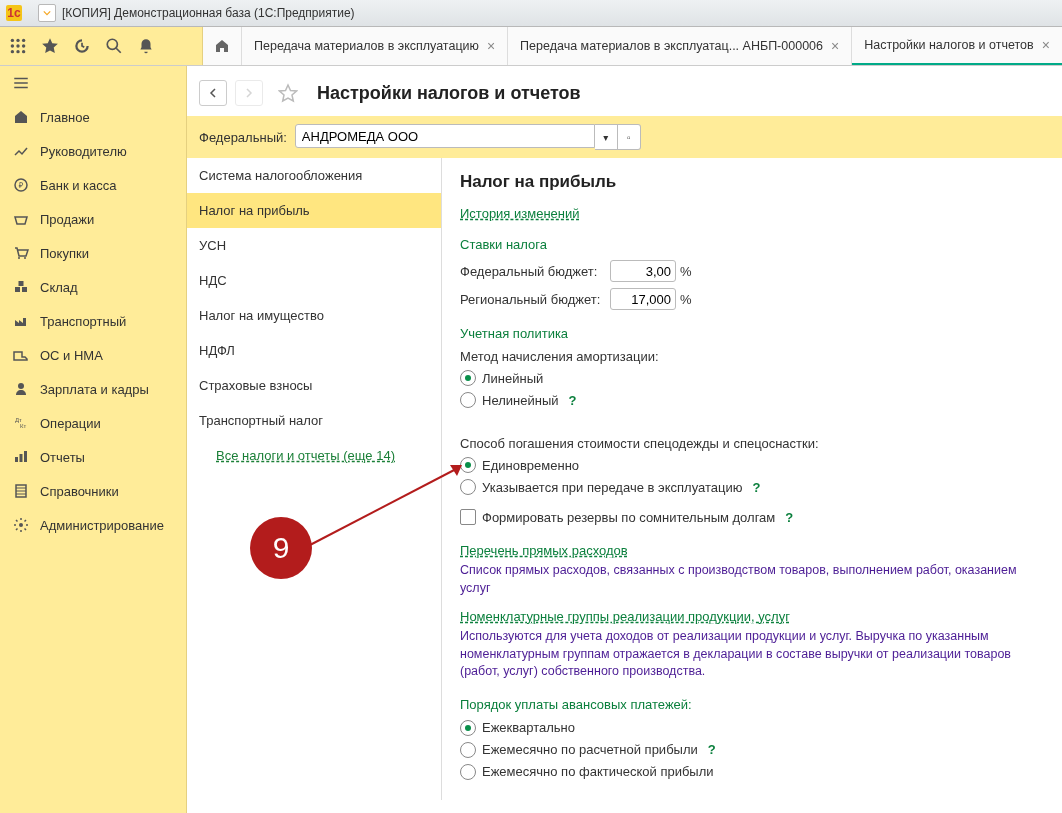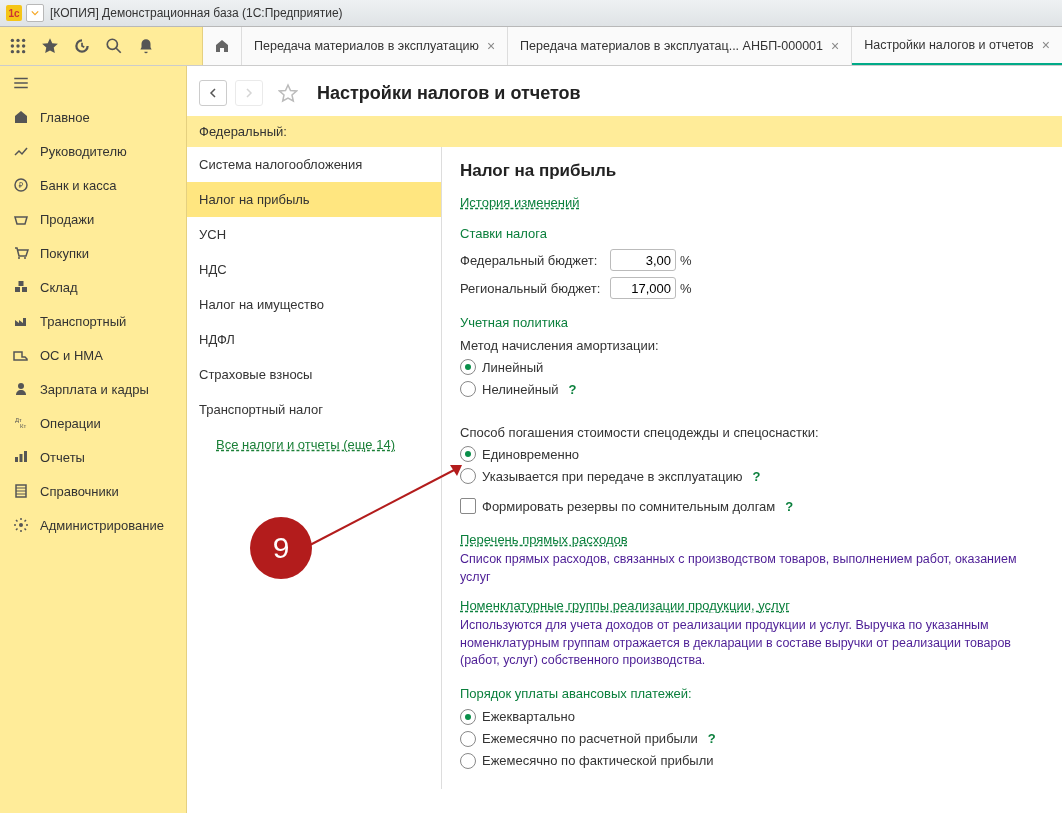--- a/index.html
+++ b/index.html
@@ -1,18 +1,18 @@
 <!DOCTYPE html>
 <html><head>
 <meta charset="utf-8">
 <style>
 html,body{margin:0;padding:0;font-family:Arial,sans-serif;font-size:13px;color:#333;background:#e8e8e8;}
 .window{width:1062px;height:813px;background:#fafafa;box-shadow:0 0 4px rgba(0,0,0,.3);position:relative;overflow:hidden;}
 .titlebar{height:26px;background:linear-gradient(to bottom,#eef1f3,#dfe3e6);border-bottom:1px solid #b8b8b8;display:flex;align-items:center;padding:0 6px;font-size:12px;color:#333;}
-.tb-logo{width:16px;height:16px;background:#f5c518;border-radius:2px;margin-right:4px;display:flex;align-items:center;justify-content:center;font-size:10px;font-weight:bold;color:#c33;}
+.tb-logo{width:16px;height:16px;background:#f5c518;border-radius:2px;margin-right:16px;display:flex;align-items:center;justify-content:center;font-size:12px;font-weight:bold;color:#c33;}
 .tb-arrow{width:16px;height:16px;border:1px solid #b8b8b8;border-radius:2px;margin-right:6px;display:flex;align-items:center;justify-content:center;background:#fff;}
 .tb-arrow svg{width:8px;height:8px;}
 .toolbar{height:38px;background:#fafafa;border-bottom:1px solid #ccc;display:flex;align-items:stretch;}
 .tool-icons{width:186px;background:#ffec99;display:flex;align-items:center;padding:0 8px;gap:12px;border-right:1px solid #e5d080;}
 .tool-icons .ti{width:20px;height:20px;cursor:pointer;display:flex;align-items:center;justify-content:center;color:#555;}
 .tool-icons .ti svg{width:18px;height:18px;fill:#555;}
 .home-tab{width:38px;display:flex;align-items:center;justify-content:center;border-right:1px solid #ddd;}
 .home-tab svg{width:16px;height:16px;fill:#666;}
 .tabs{display:flex;align-items:stretch;flex:1;overflow:hidden;}
 .tab{display:flex;align-items:center;padding:16px 12px;border-right:1px solid #ddd;cursor:pointer;white-space:nowrap;font-size:12.5px;color:#333;position:relative;}
@@ -117,21 +117,21 @@
         <svg viewBox="0 0 16 16">
           <path d="M8 2l6 5v7H10v-4H6v4H2V7z"></path>
         </svg>
       </div>
   <div class="tabs">
     <div class="tab">
           <span>Передача материалов в эксплуатацию</span>
           <span class="close">×</span>
         </div>
     <div class="tab">
-          <span>Передача материалов в эксплуатац... АНБП-000001</span>
+          <span>Передача материалов в эксплуатац... АНБП-000006</span>
           <span class="close">×</span>
         </div>
     <div class="tab active">
           <span>Настройки налогов и отчетов</span>
           <span class="close">×</span>
         </div>
 
   </div>
 </div>
 
@@ -275,20 +275,25 @@
       <div class="star">
             <svg viewBox="0 0 20 20">
               <path d="M10 2l2.5 5.5 6 .5-4.5 4 1.3 6L10 15l-5.3 3 1.3-6L1.5 8l6-.5z"></path>
             </svg>
           </div>
       <span class="pg-title">Настройки налогов и отчетов</span>
     </div>
 
     <div class="org-bar">
       <label>Федеральный:</label>
+      <div class="org-input">
+        <input type="text" value="АНДРОМЕДА ООО" style="">
+        <div class="org-btn">▾</div>
+        <div class="org-btn">▫</div>
+      </div>
     </div>
 
     <div class="main">
       <div class="settings-list">
         <div class="sl-item">Система налогообложения</div>
         <div class="sl-item selected">Налог на прибыль</div>
         <div class="sl-item">УСН</div>
         <div class="sl-item">НДС</div>
         <div class="sl-item">Налог на имущество</div>
         <div class="sl-item">НДФЛ</div>

